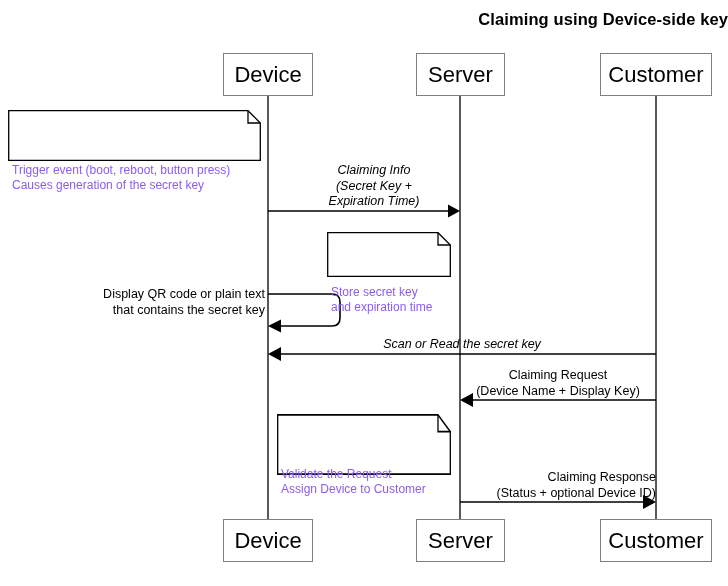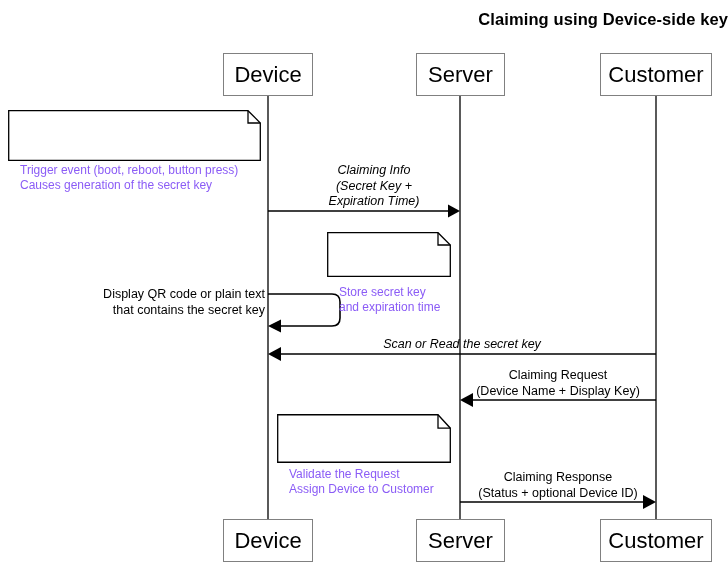--- a/index.html
+++ b/index.html
@@ -48,21 +48,21 @@
     line-height: 1;
     color: #000000;
   }
   .note-box {
     position: absolute;
     box-sizing: border-box;
     background: #ffffff;
     font-size: 12px;
     line-height: 15.5px;
     white-space: pre;
-    padding: 6px 8px 6px 12px;
+    padding: 6px 8px 6px 4px;
     color: #8b5cf6;
   }
   .note-box .note-svg {
     position: absolute;
     left: 0;
     top: 0;
     width: 100%;
     height: 100%;
     pointer-events: none;
   }
@@ -150,37 +150,37 @@
 
   <div class="note-box" style="left:327px; top:232px; width:124px; height:45px;border-radius:14px;">
     <svg class="note-svg" viewBox="0 0 124 45" preserveAspectRatio="none" xmlns="http://www.w3.org/2000/svg">
       <path d="M 0.7 0.7 L 111 0.7 L 123.3 13 L 123.3 44.3 L 0.7 44.3 Z" fill="#ffffff" stroke="#000" stroke-width="1.3"></path>
       <path d="M 111 0.7 L 111 13 L 123.3 13" fill="none" stroke="#000" stroke-width="1.3"></path>
     </svg>
     <div class="note-text">Store secret key
 and expiration time</div>
   </div>
 
-  <div class="note-box" style="left:277px; top:414px; width:174px; height:49px;">
+  <div class="note-box" style="left:277px; top:414px; width:174px; height:61px;">
     <svg class="note-svg" viewBox="0 0 174 45" preserveAspectRatio="none" xmlns="http://www.w3.org/2000/svg">
       <path d="M 0.7 0.7 L 161 0.7 L 173.3 13 L 173.3 44.3 L 0.7 44.3 Z" fill="#ffffff" stroke="#000" stroke-width="1.3"></path>
       <path d="M 161 0.7 L 161 13 L 173.3 13" fill="none" stroke="#000" stroke-width="1.3"></path>
     </svg>
     <div class="note-text">Validate the Request
 Assign Device to Customer</div>
   </div>
 
   <div class="msg-label center" style="left:268px; top:163px; width:212px;font-style:italic;">Claiming Info
 (Secret Key +
 Expiration Time)</div>
 
   <div class="msg-label right" style="left:60px; top:287px; width:205px;">Display QR code or plain text
 that contains the secret key</div>
 
   <div class="msg-label center" style="left:268px; top:337px; width:388px;font-style:italic;">Scan or Read the secret key</div>
 
   <div class="msg-label center" style="left:460px; top:368px; width:196px;">Claiming Request
 (Device Name + Display Key)</div>
 
-  <div class="msg-label center" style="left:460px; top:470px; width:196px;">Claiming Response
+  <div class="msg-label center" style="left:460px; top:470px; width:196px;text-align:right;">Claiming Response
 (Status + optional Device ID)</div>
 
 </div>
 
 </body></html>

